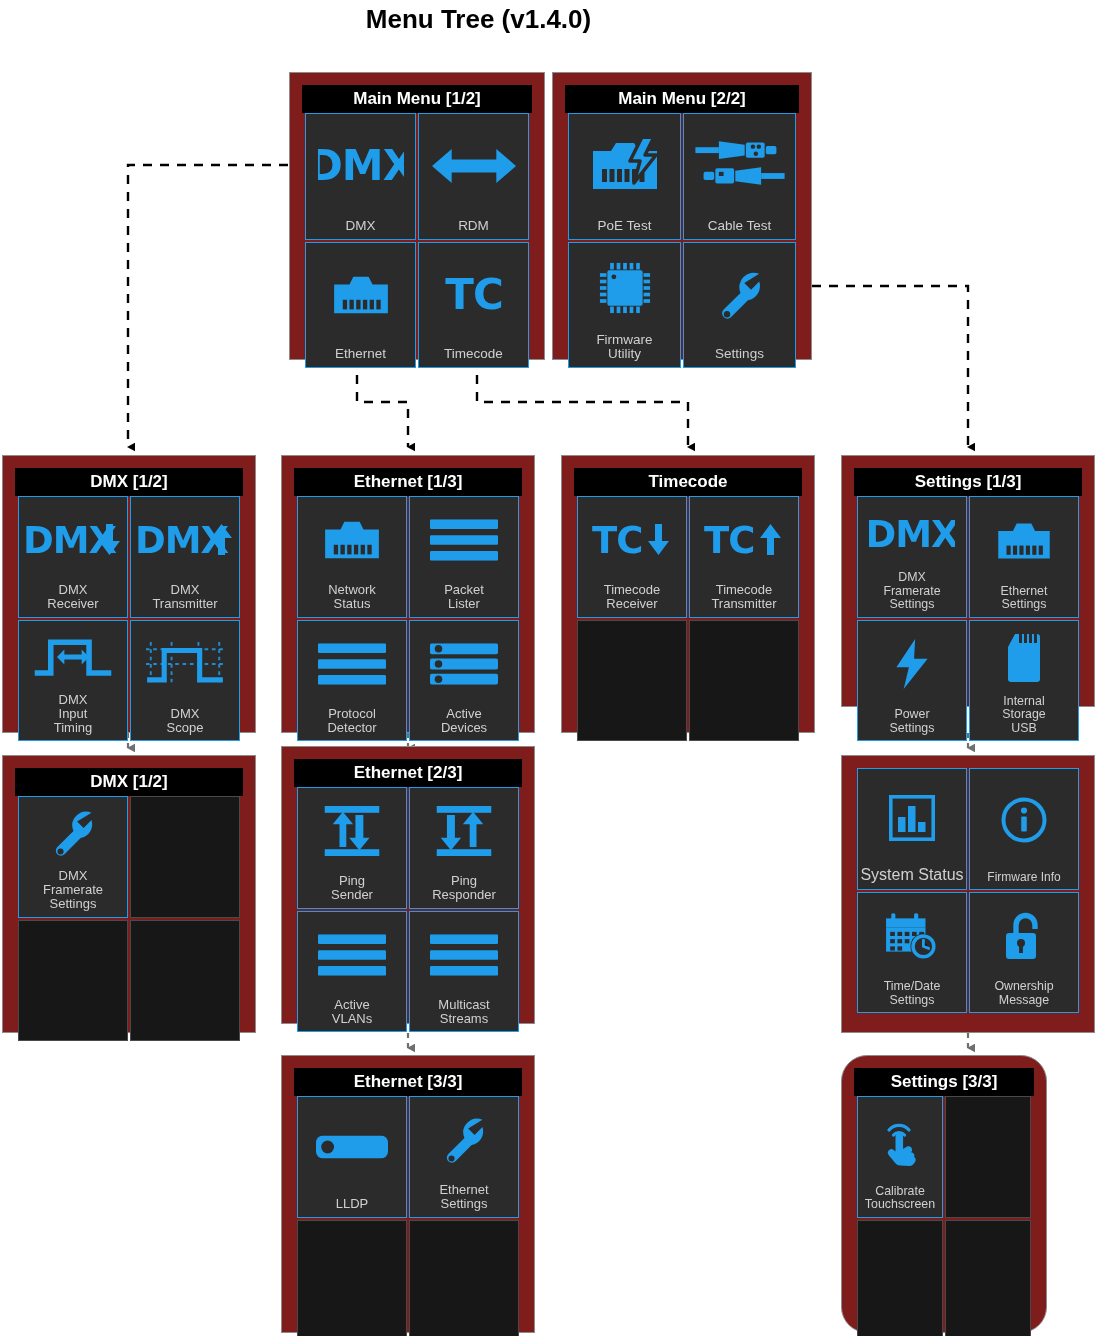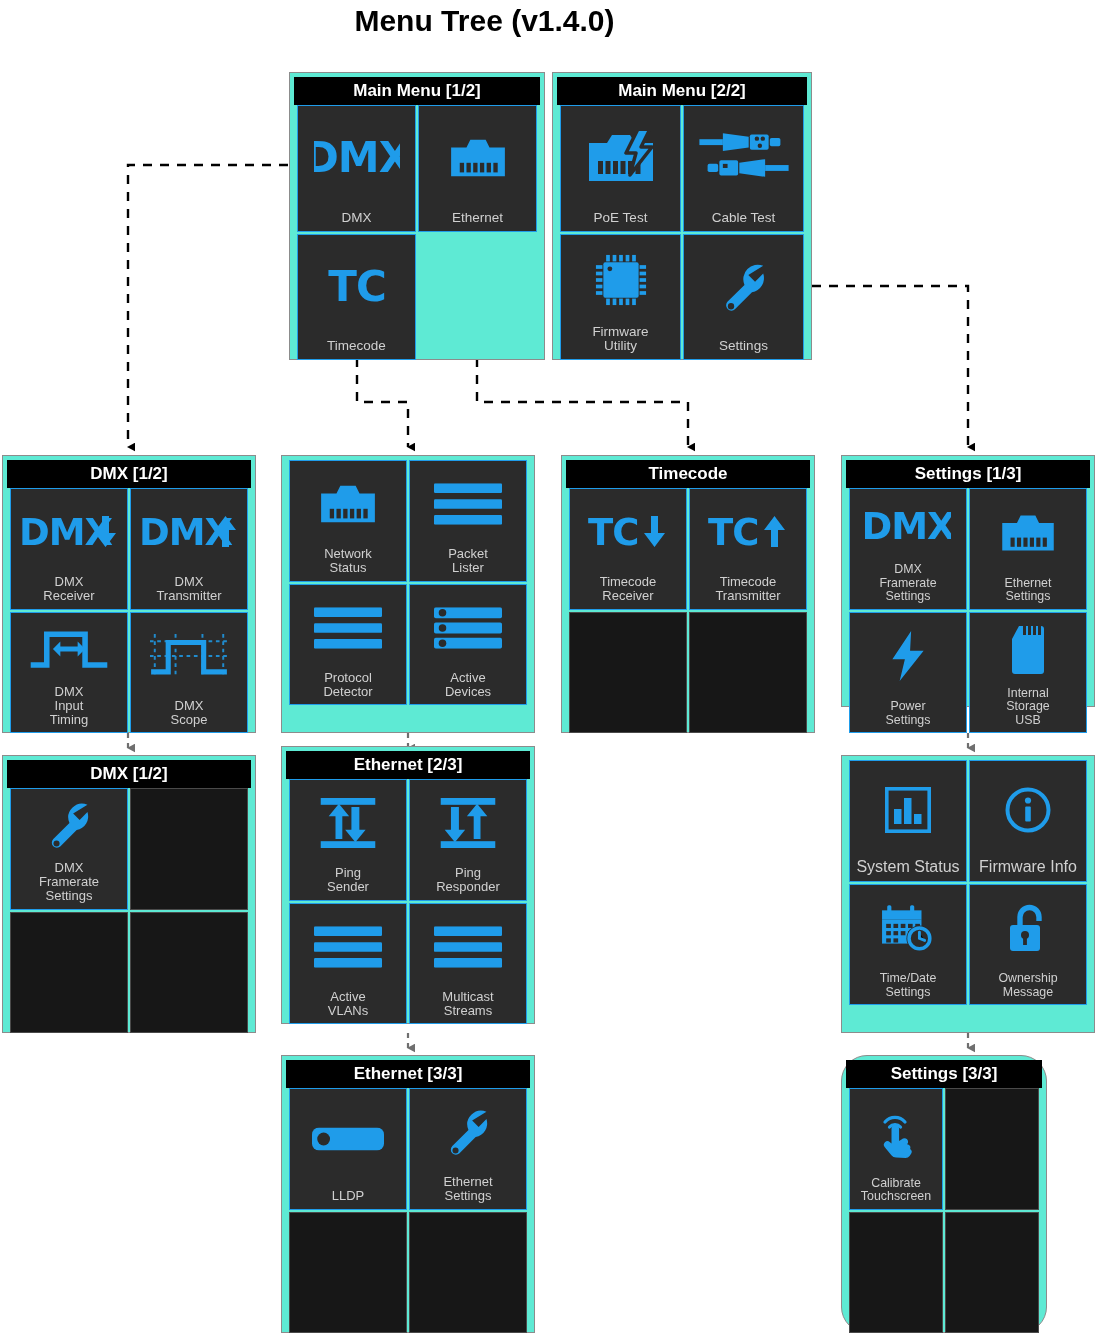--- a/index.html
+++ b/index.html
@@ -5,36 +5,36 @@
   html,body{margin:0;padding:0;}
   body{
     width:1097px;height:1336px;
     background:#ffffff;
     font-family:"Liberation Sans", sans-serif;
     position:relative;
     overflow:hidden;
     -webkit-font-smoothing:antialiased;
   }
   #page-title{
-    position:absolute;left:6px;top:4px;width:957px;
+    position:absolute;left:0;top:4px;width:957px;
     text-align:center;
-    font-size:30px;font-weight:bold;color:#000000;
+    font-size:26px;font-weight:bold;color:#000000;
     letter-spacing:0px;
   }
 
   
   svg#wires{position:absolute;left:0;top:0;width:1097px;height:1336px;pointer-events:none;}
 
   
   .panel{
     position:absolute;
-    background:#5eead4;
+    background:#7f1d1d;
     border:1px solid #8c8c8c;
     box-sizing:border-box;
-    padding:4px;
+    padding:12px;
   }
   .panel-title{
     height:28px;line-height:28px;
     text-align:center;
     color:#ffffff;
     font-size:17px;font-weight:bold;
     background:#000000;
     letter-spacing:0px;
   }
   .grid{
@@ -354,20 +354,28 @@
     <div class="tile">
       <div class="ic">
         <svg class="gi" width="86" height="44" viewBox="0 0 86 44">
             <text class="wordmark" x="43" y="36" font-size="42" text-anchor="middle">DMX</text>
           </svg>
       </div>
       <div class="lbl">DMX</div>
     </div>
     <div class="tile">
       <div class="ic">
+        <svg class="gi" width="84" height="40" viewBox="0 0 64 30">
+            <use href="#sym-dblarrow"></use>
+          </svg>
+      </div>
+      <div class="lbl">RDM</div>
+    </div>
+    <div class="tile">
+      <div class="ic">
         <svg class="gi" width="62" height="48" viewBox="0 0 64 50">
             <use href="#sym-rj45"></use>
           </svg>
       </div>
       <div class="lbl">Ethernet</div>
     </div>
     <div class="tile">
       <div class="ic">
         <svg class="gi" width="66" height="44" viewBox="0 0 66 44">
             <text class="wordmark" x="33" y="36" font-size="42" text-anchor="middle">TC</text>
@@ -484,20 +492,21 @@
         <div class="lbl"></div>
       </div>
     <div class="tile empty">
         <div class="ic"></div>
         <div class="lbl"></div>
       </div>
   </div>
 </div>
 
 <div class="panel sub" style="left:281px;top:455px;width:254px;height:278px;">
+  <div class="panel-title">Ethernet [1/3]</div>
   <div class="grid" style="height:248px;">
     <div class="tile">
       <div class="ic">
         <svg class="gi" width="62" height="48" viewBox="0 0 64 50">
             <use href="#sym-rj45"></use>
           </svg>
       </div>
       <div class="lbl">Network
 Status</div>
     </div>
@@ -691,21 +700,21 @@
           </svg>
       </div>
       <div class="lbl" style="font-size:16px;">System Status</div>
     </div>
     <div class="tile">
       <div class="ic">
         <svg class="gi" width="46" height="46" viewBox="0 0 46 46">
             <use href="#sym-info"></use>
           </svg>
       </div>
-      <div class="lbl" style="font-size:16px;">Firmware Info</div>
+      <div class="lbl" style="font-size:12px;">Firmware Info</div>
     </div>
     <div class="tile">
       <div class="ic">
         <svg class="gi" width="54" height="48" viewBox="0 0 52 46">
             <use href="#sym-caldate"></use>
           </svg>
       </div>
       <div class="lbl">Time/Date
 Settings</div>
     </div>

